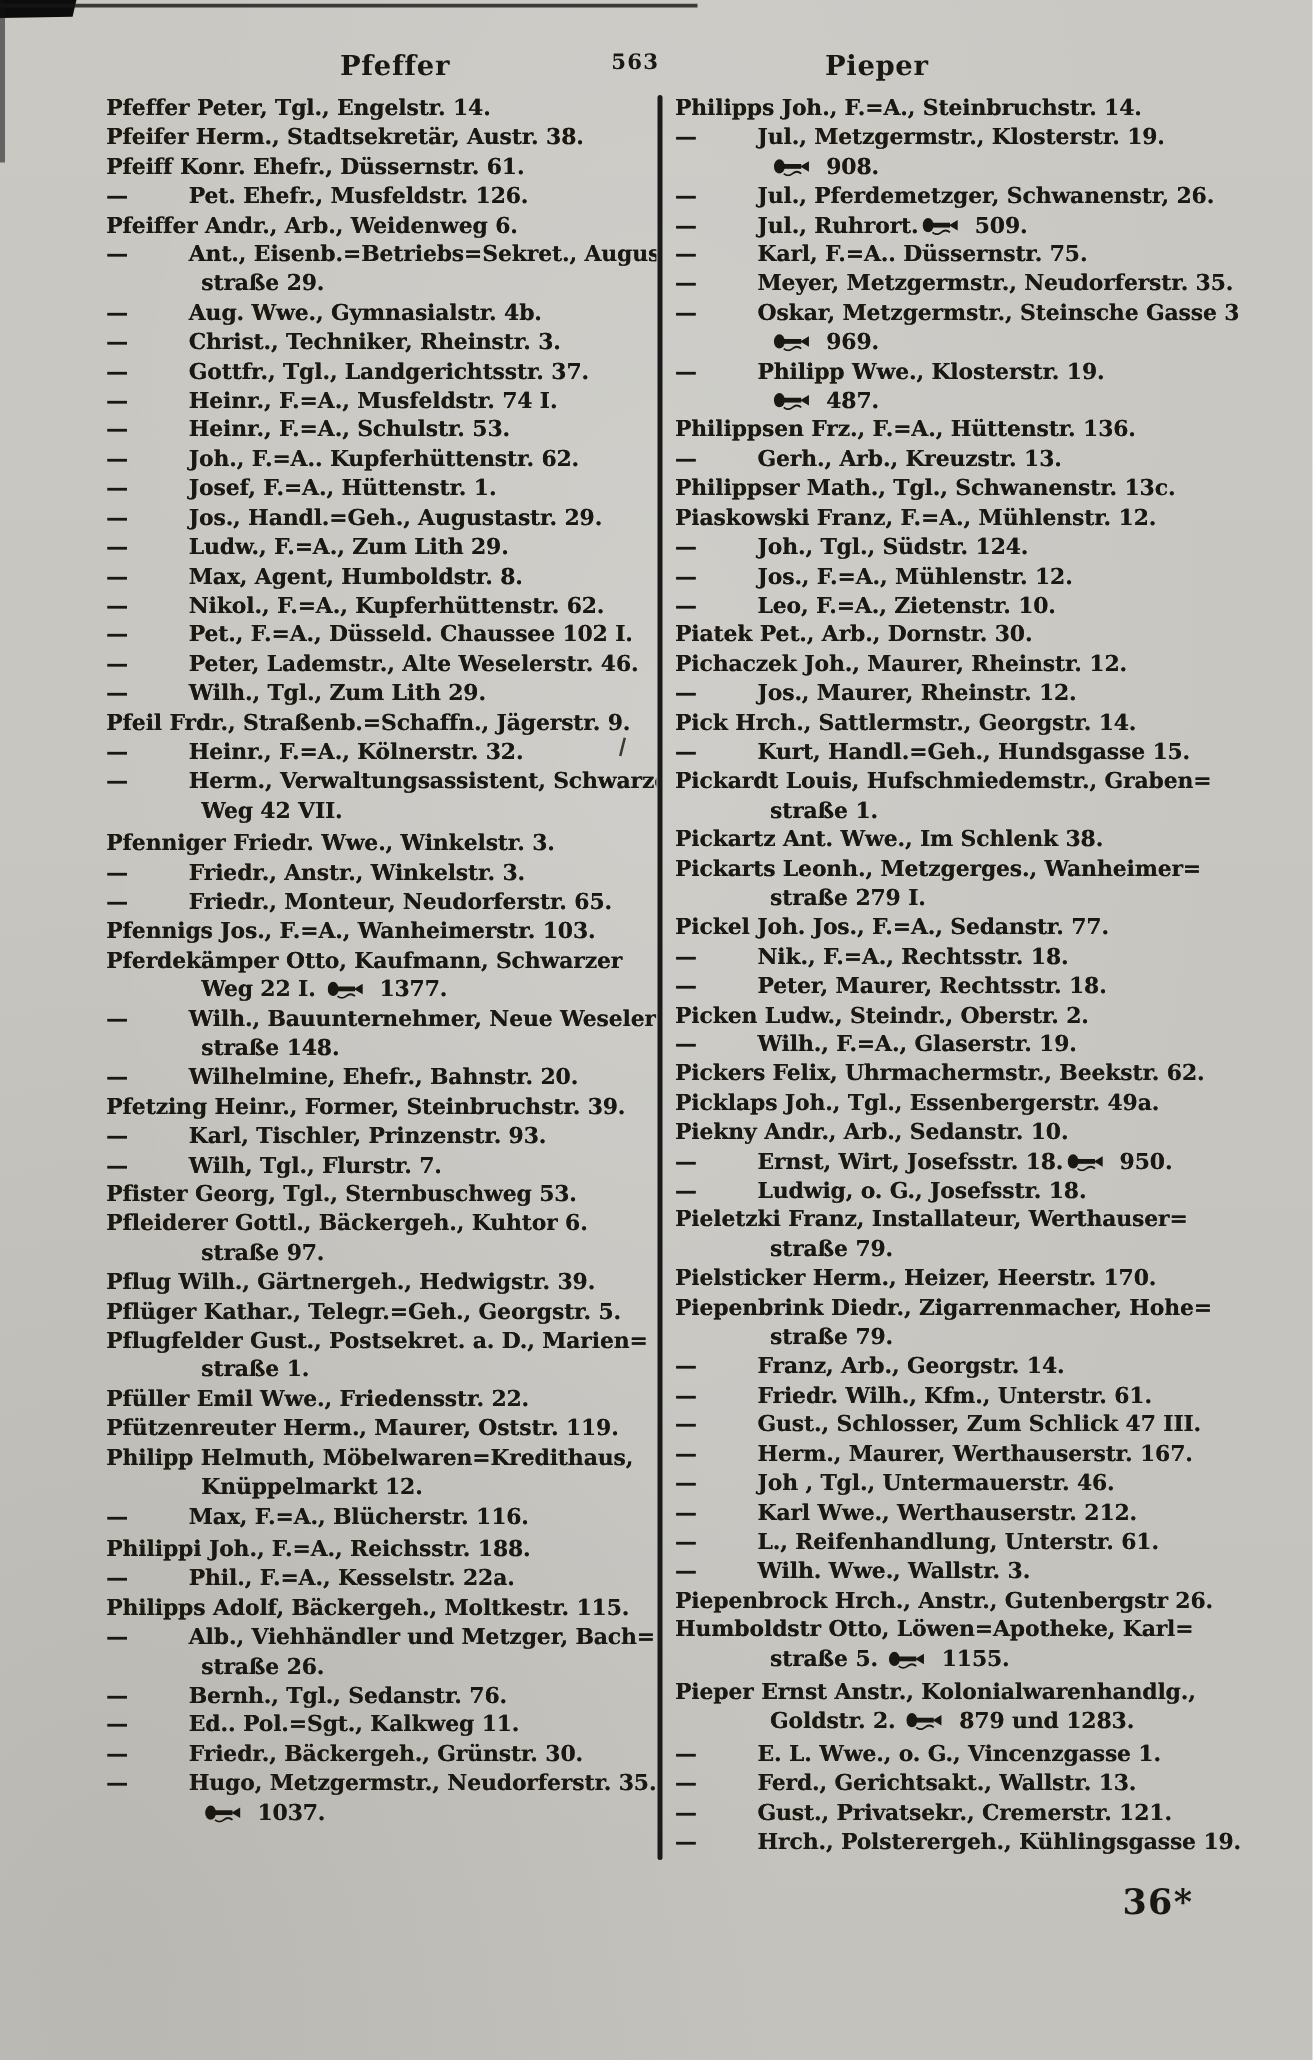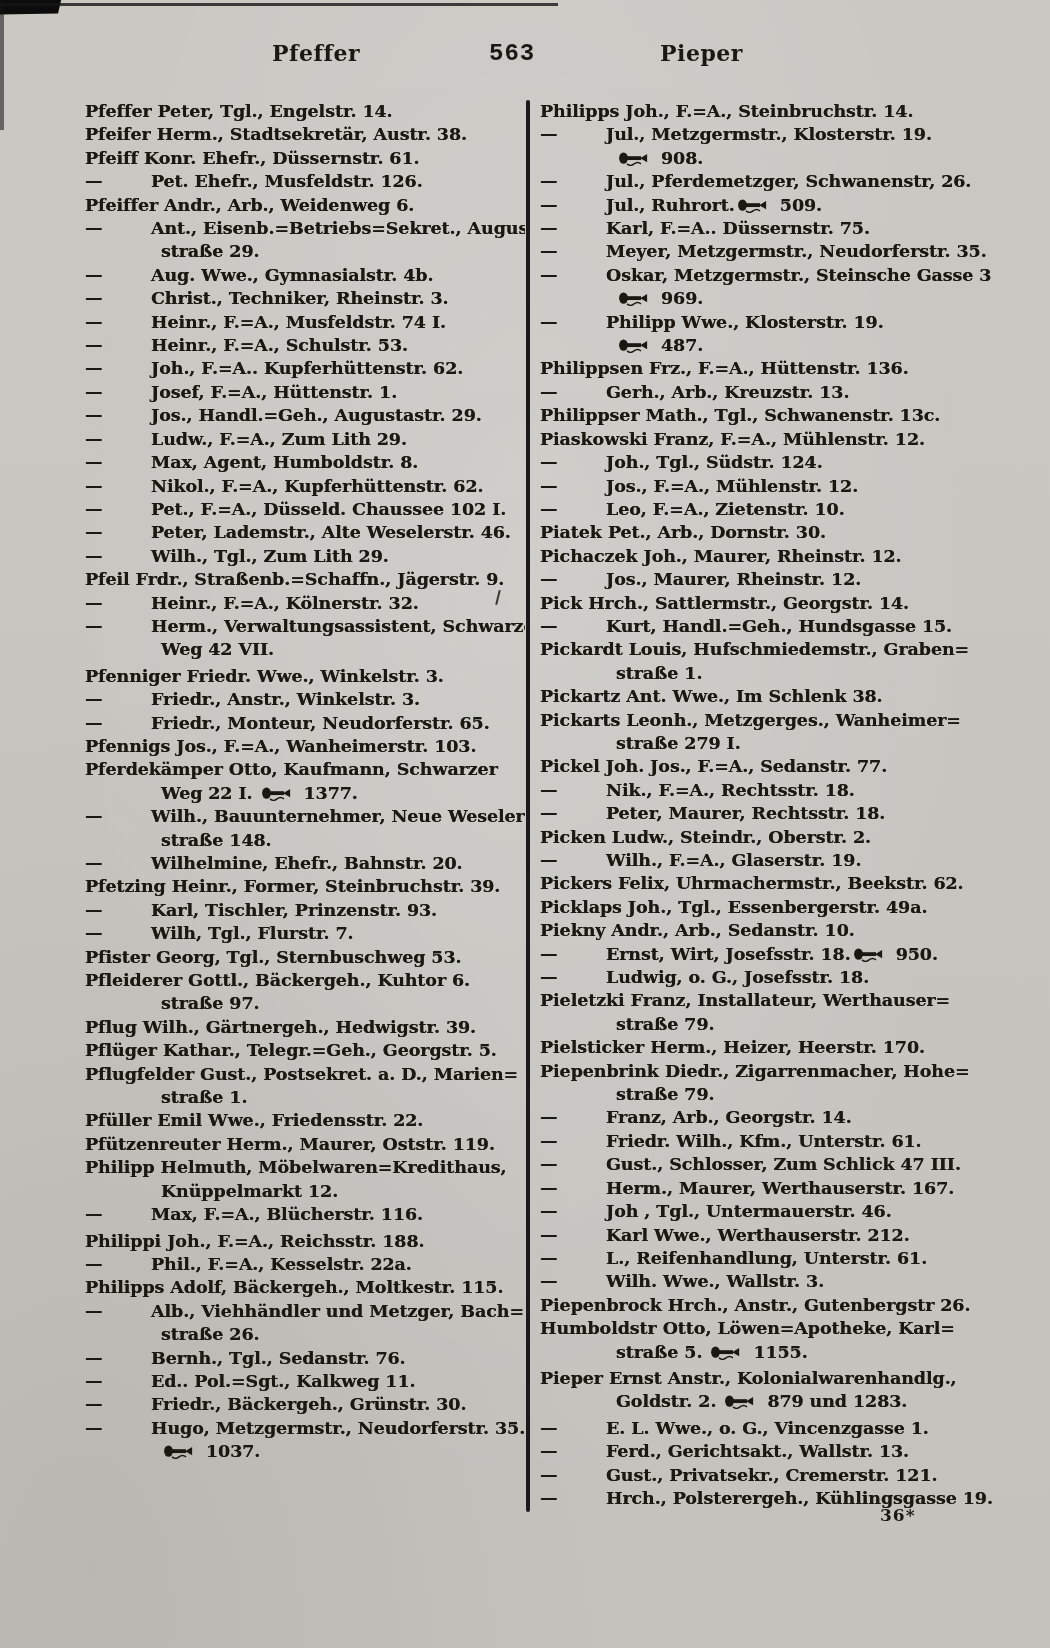--- a/index.html
+++ b/index.html
@@ -20,37 +20,37 @@
   }
   .page{position:absolute;inset:0;}
   
   .artifact-corner{position:absolute;left:-10px;top:-4px;width:70px;height:18px;background:#0c0c0c;transform:skewX(-14deg) rotate(-1deg);}
   .artifact-topline{position:absolute;left:0;top:3px;width:558px;height:3px;background:#161616;opacity:.8;}
   .artifact-leftline{position:absolute;left:0;top:0;width:4px;height:130px;background:#121212;opacity:.55;}
   .artifact-slash{position:absolute;left:497px;top:590px;width:2px;height:15px;background:#3a382f;transform:rotate(14deg);}
   
   .header{position:absolute;top:40px;left:0;width:100%;height:30px;font-size:22px;letter-spacing:.5px;}
   .h-left{position:absolute;left:272px;}
-  .h-num{position:absolute;left:489px;font-size:24px;letter-spacing:1px;font-family:Liberation Mono, monospace;}
+  .h-num{position:absolute;left:489px;font-size:17px;letter-spacing:1px;}
   .h-right{position:absolute;left:660px;}
   
-  .cols{position:absolute;top:100px;left:85px;display:flex;align-items:flex-start;}
+  .cols{position:absolute;top:76px;left:85px;display:flex;align-items:flex-start;}
   .col{width:440px;overflow:hidden;}
   .col-right{width:452px;margin-left:10px;}
   .divider{width:4px;height:1412px;background:var(--rule);margin-left:1px;border-radius:2px;}
   
   .entry{margin:0;}
   .entry.gap{margin-top:3px;}
   .line{font-size:17.5px;line-height:23.4px;white-space:nowrap;letter-spacing:-0.1px;text-shadow:0 0 .5px rgba(25,20,10,.75);}
   .l1{padding-left:66px;text-indent:-66px;}
   .dash{display:inline-block;width:66px;text-indent:0;}
   .l2{padding-left:76px;}
   .tel-icon{vertical-align:-2px;margin:0 6px 0 3px;}
   
-  .footer{position:absolute;left:880px;top:1505px;font-size:17px;letter-spacing:1px;text-align:right;}
+  .footer{position:absolute;left:898px;top:1505px;font-size:28px;letter-spacing:1px;text-align:right;}
 </style>
 </head>
 <body>
 
 <div class="page">
   <div class="artifact-corner"></div>
   <div class="artifact-topline"></div>
   <div class="artifact-leftline"></div>
   <div class="artifact-slash"></div>
 
@@ -81,20 +81,23 @@
           <div class="line l1"><span class="dash">—</span>Ant., Eisenb.=Betriebs=Sekret., Augusta=</div>
           <div class="line l2">straße 29.</div>
         </div>
         <div class="entry">
           <div class="line l1"><span class="dash">—</span>Aug. Wwe., Gymnasialstr. 4b.</div>
         </div>
         <div class="entry">
           <div class="line l1"><span class="dash">—</span>Christ., Techniker, Rheinstr. 3.</div>
         </div>
         <div class="entry">
+          <div class="line l1"><span class="dash">—</span>Gottfr., Tgl., Landgerichtsstr. 37.</div>
+        </div>
+        <div class="entry">
           <div class="line l1"><span class="dash">—</span>Heinr., F.=A., Musfeldstr. 74 I.</div>
         </div>
         <div class="entry">
           <div class="line l1"><span class="dash">—</span>Heinr., F.=A., Schulstr. 53.</div>
         </div>
         <div class="entry">
           <div class="line l1"><span class="dash">—</span>Joh., F.=A.. Kupferhüttenstr. 62.</div>
         </div>
         <div class="entry">
           <div class="line l1"><span class="dash">—</span>Josef, F.=A., Hüttenstr. 1.</div>

